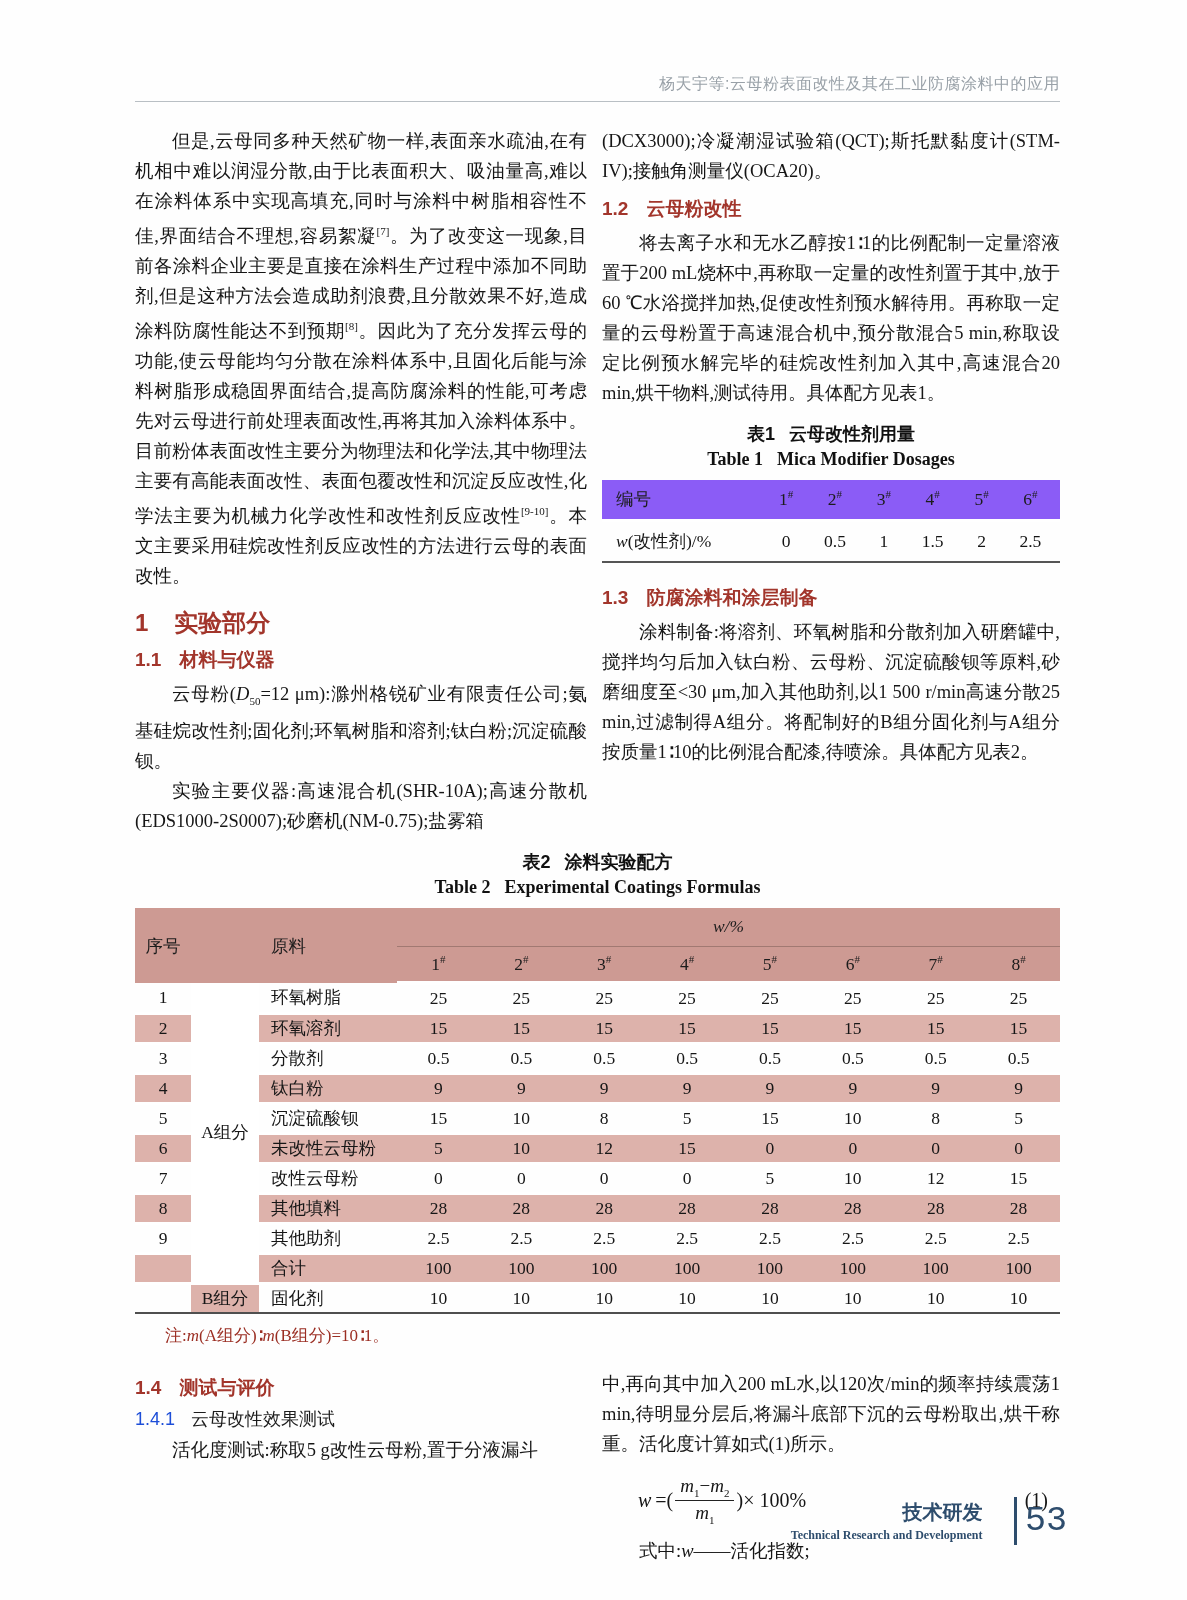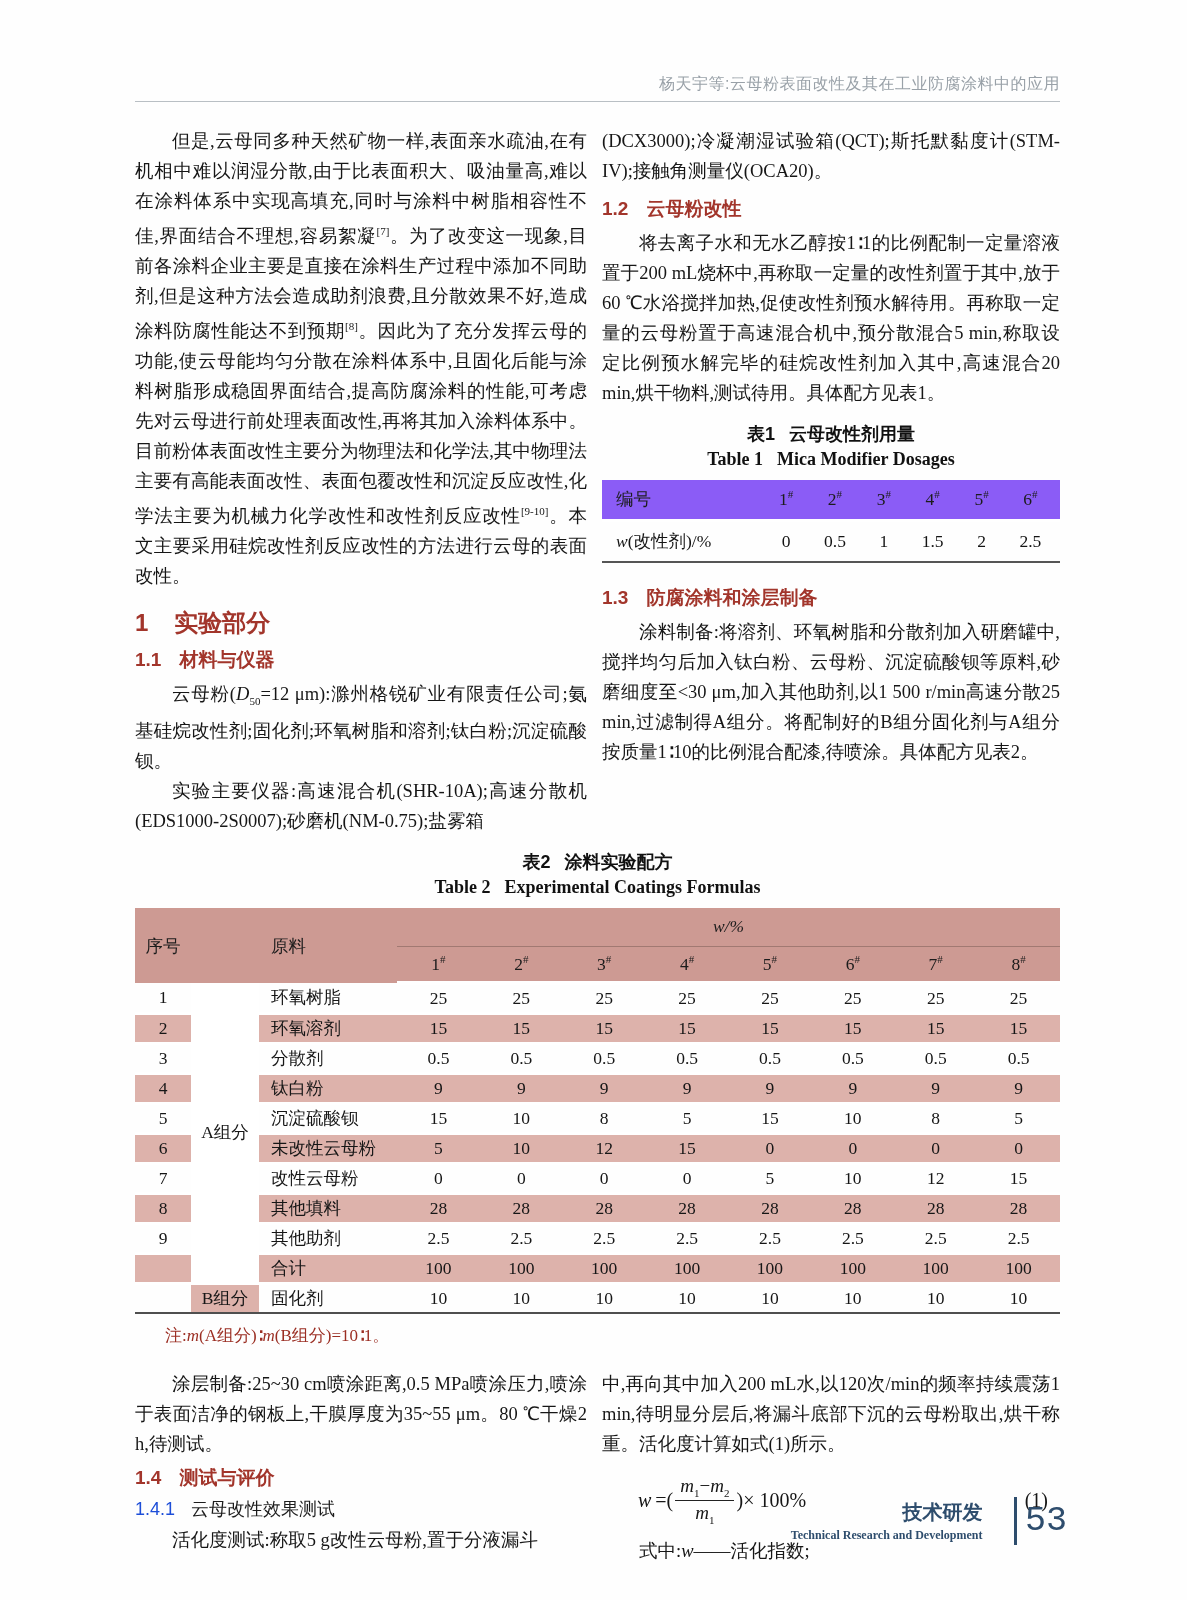--- a/index.html
+++ b/index.html
@@ -362,21 +362,20 @@
             <td class="c-val">10</td>
           </tr>
         </tbody>
     </table>
 
     <div class="t2-note"><span>注:</span><span class="ital">m</span><span>(A组分)∶</span><span class="ital">m</span><span>(B组分)=10∶1。</span></div>
   </div>
 
   <div class="two-col bottom-cols">
     <div class="col-l">
-      <p class="body-text indent">涂层制备:25~30 cm喷涂距离,0.5 MPa喷涂压力,喷涂于表面洁净的钢板上,干膜厚度为35~55 μm。80 ℃干燥2 h,待测试。</p>
 
       <div class="h2-red" style="margin-top:6px;"><span class="num">1.4</span><span>测试与评价</span></div>
 
       <div class="h3-mixed"><span class="num">1.4.1</span><span>云母改性效果测试</span></div>
 
       <p class="body-text indent">活化度测试:称取5 g改性云母粉,置于分液漏斗</p>
     </div>
 
     <div class="col-r">
       <p class="body-text">中,再向其中加入200 mL水,以120次/min的频率持续震荡1 min,待明显分层后,将漏斗底部下沉的云母粉取出,烘干称重。活化度计算如式(1)所示。</p>

